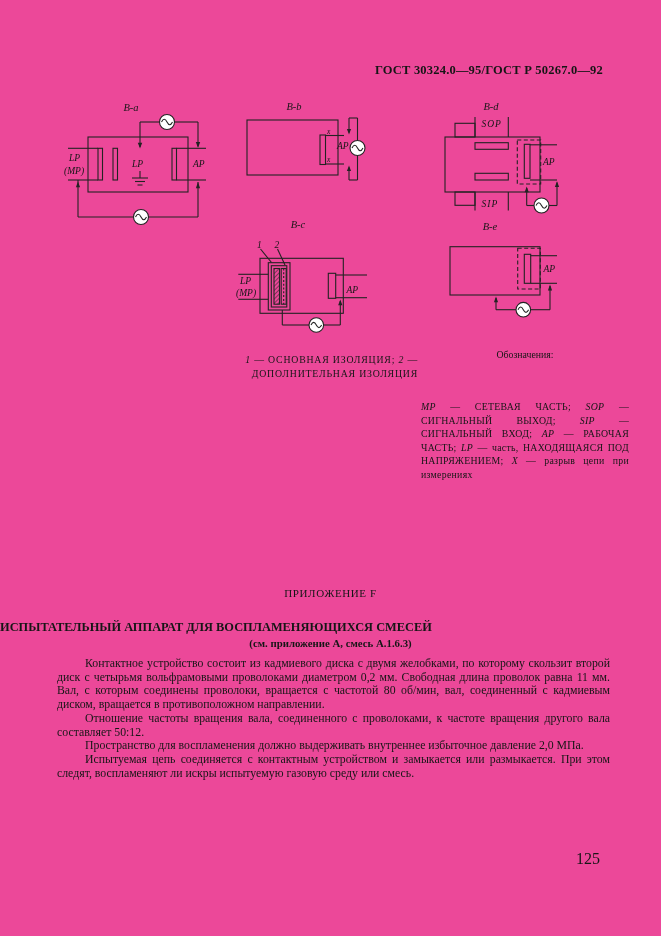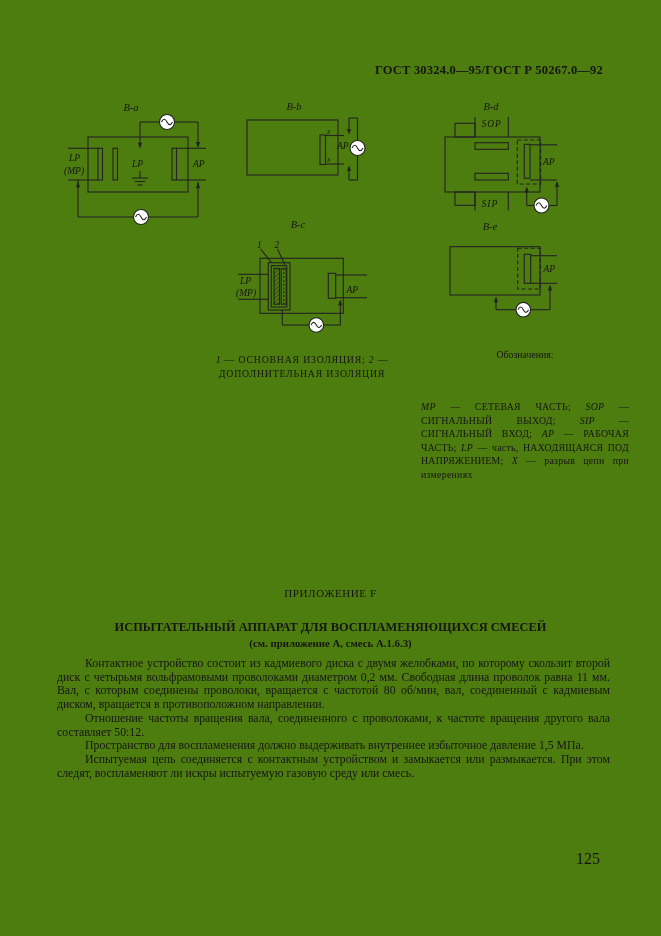--- a/index.html
+++ b/index.html
@@ -1,46 +1,46 @@
 <!DOCTYPE html>
 <html><head>
 <meta charset="utf-8">
 <style>
   html,body { margin:0; padding:0; background:#e8e8e8; }
   .page {
-    position:relative; width:661px; height:936px; background:#4d7c0f;
+    position:relative; width:661px; height:936px; background:#ec4899;
     font-family:"Liberation Serif", serif; color:#161616; overflow:hidden;
     margin:0 auto;
   }
   .hdr {
     position:absolute; top:63px; right:58px;
     font-weight:bold; font-size:12.5px; letter-spacing:0.2px;
   }
   svg.d { position:absolute; overflow:visible; }
   svg.d line, svg.d rect, svg.d path, svg.d circle { stroke:#232323; stroke-width:1.1; fill:none; }
   svg.d circle.src { fill:#ffffff; }
   svg.d polygon { fill:#232323; stroke:none; }
   svg.d text { fill:#161616; font-family:"Liberation Serif", serif; font-style:italic; font-size:9.5px; stroke:none; }
   svg.d text.ttl { font-size:10.5px; text-anchor:middle; }
   svg.d text.xs { font-size:7.5px; }
   svg.d rect.hatch { fill:url(#hatchp); }
   .caption {
-    position:absolute; left:201px; top:353px; width:202px;
-    font-size:9.8px; line-height:14px; letter-spacing:0.8px; text-align:center;
+    position:absolute; left:216px; top:353px; width:202px;
+    font-size:9.8px; line-height:14px; letter-spacing:0.8px; text-align:right;
   }
   .legend { position:absolute; left:421px; top:349px; width:208px; font-size:9.8px; }
   .legend .lt { text-align:center; margin-bottom:11px; }
   .legend .lb { text-align:justify; line-height:13.5px; letter-spacing:0.3px;margin-top:40px; }
   .it { font-style:italic; }
   .apx-label {
     position:absolute; left:0; right:0; top:587px; text-align:center;
     font-size:11px; letter-spacing:0.6px;
   }
   .apx-title {
-    position:absolute; left:0; right:0; top:620px; text-align:center;
+    position:absolute; left:0; right:0; top:620px; 
     font-weight:bold; font-size:12.4px;
   }
   .apx-sub {
     position:absolute; left:0; right:0; top:637px; text-align:center;
     font-weight:bold; font-size:10.8px;
   }
   .bodytext {
     position:absolute; left:57px; top:657px; width:553px;
     font-size:11.8px; line-height:13.7px; text-align:justify;
   }
@@ -203,19 +203,19 @@
     <div class="lb"><span class="it">МР</span><span> — СЕТЕВАЯ ЧАСТЬ; </span><span class="it">SOP</span><span> — СИГНАЛЬНЫЙ ВЫХОД; </span><span class="it">SIP</span><span> — СИГНАЛЬНЫЙ ВХОД; </span><span class="it">АР</span><span> — РАБОЧАЯ ЧАСТЬ; </span><span class="it">LP</span><span> — часть, НАХОДЯЩАЯСЯ ПОД НАПРЯЖЕНИЕМ; </span><span class="it">X</span><span> — разрыв цепи при измерениях</span></div>
   </div>
 
   <div class="apx-label">ПРИЛОЖЕНИЕ F</div>
   <div class="apx-title">ИСПЫТАТЕЛЬНЫЙ АППАРАТ ДЛЯ ВОСПЛАМЕНЯЮЩИХСЯ СМЕСЕЙ</div>
   <div class="apx-sub">(см. приложение А, смесь А.1.6.3)</div>
 
   <div class="bodytext">
     <p>Контактное устройство состоит из кадмиевого диска с двумя желобками, по которому скользит второй диск с четырьмя вольфрамовыми проволоками диаметром 0,2 мм. Свободная длина проволок равна 11 мм. Вал, с которым соединены проволоки, вращается с частотой 80 об/мин, вал, соединенный с кадмиевым диском, вращается в противоположном направлении.</p>
     <p>Отношение частоты вращения вала, соединенного с проволоками, к частоте вращения другого вала составляет 50:12.</p>
-    <p>Пространство для воспламенения должно выдерживать внутреннее избыточное давление 1,5 МПа.</p>
+    <p>Пространство для воспламенения должно выдерживать внутреннее избыточное давление 2,0 МПа.</p>
     <p>Испытуемая цепь соединяется с контактным устройством и замыкается или размыкается. При этом следят, воспламеняют ли искры испытуемую газовую среду или смесь.</p>
   </div>
 
   <div class="pagenum">125</div>
 
 </div>
 
 </body></html>

